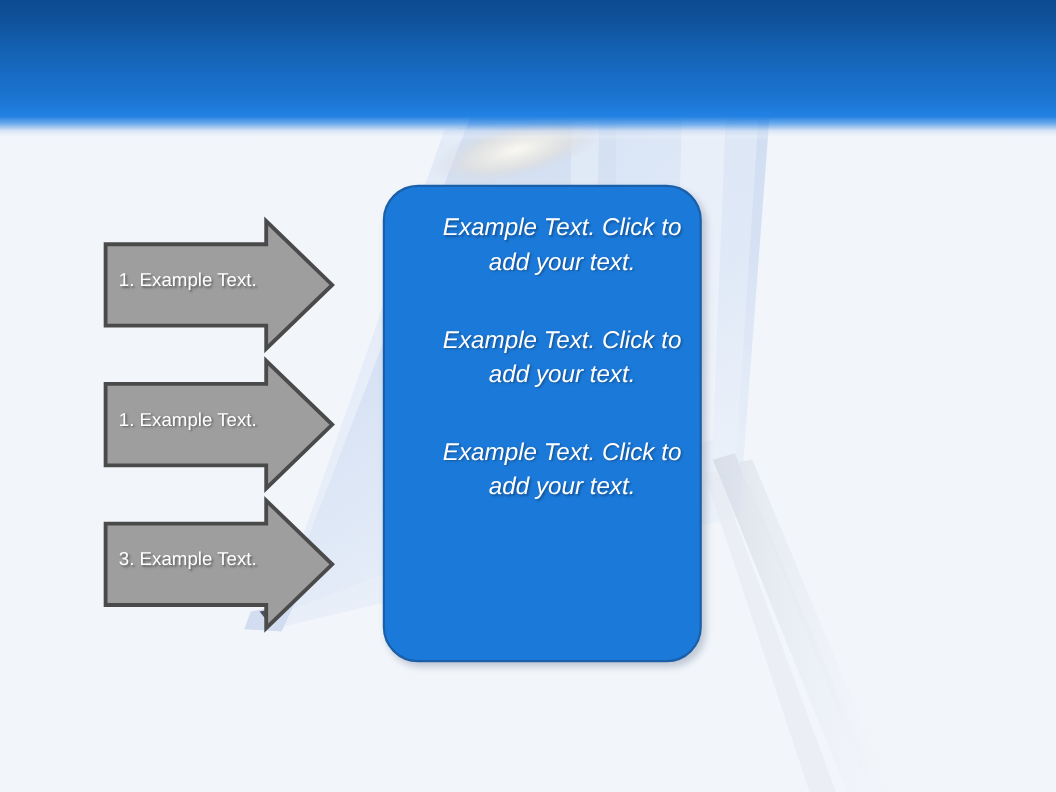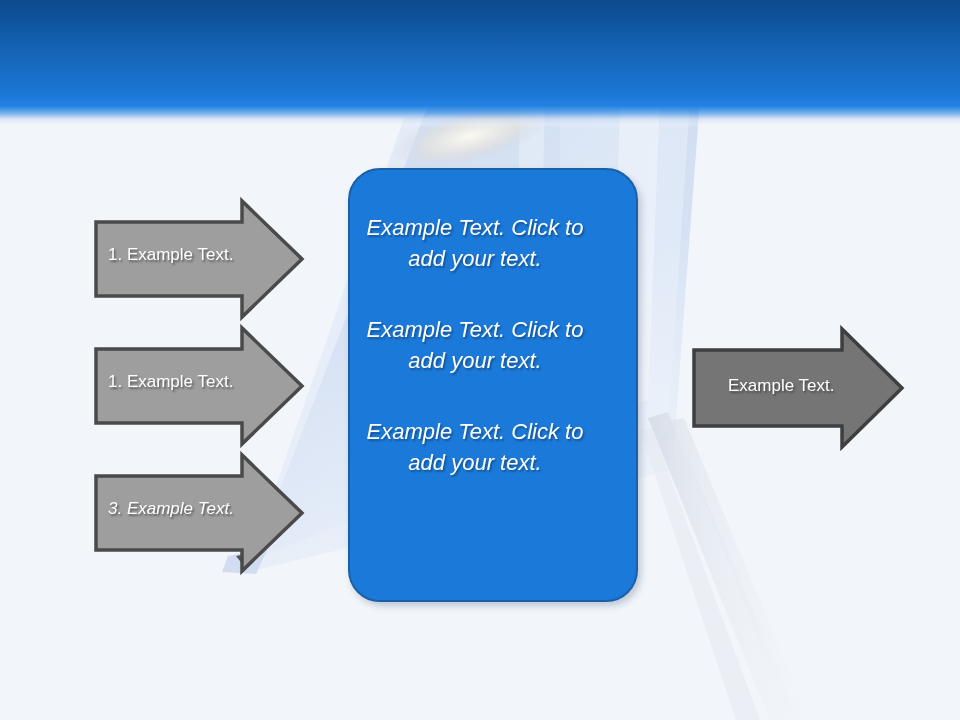--- a/index.html
+++ b/index.html
@@ -73,22 +73,22 @@
     height: 434px;
     background: #1b7ad9;
     border: 2px solid #1a5fa8;
     border-radius: 32px;
     box-shadow: 3px 4px 7px rgba(60,80,110,0.28);
     z-index: 4;
     box-sizing: border-box;
     display: flex;
     flex-direction: column;
     justify-content: flex-start;
-    align-items: flex-start;
-    padding-top: 42px;
+    align-items: flex-end;
+    padding-top: 21px;
   }
   .box-para {
     width: 250px;
     text-align: center;
     color: #ffffff;
     font-style: italic;
     font-weight: 400;
     font-size: 22px;
     line-height: 31px;
     text-shadow: 1.5px 1.5px 2px rgba(15,50,95,0.55);
@@ -107,21 +107,21 @@
     color: #ffffff;
     font-size: 17px;
     font-weight: 400;
     white-space: nowrap;
     text-shadow: 1.5px 1.5px 2px rgba(40,40,40,0.55);
     pointer-events: none;
   }
 
   .arrow-1 { left: 94px; top: 198px; }
   .arrow-2 { left: 94px; top: 325px; }
-  .arrow-3 { left: 94px; top: 452px; font-style: italic; }
+  .arrow-3 { left: 94px; top: 452px; }
   .arrow-1 .arrow-label,
   .arrow-2 .arrow-label,
   .arrow-3 .arrow-label { left: 14px; top: 47px; }
 
   .arrow-out { left: 692px; top: 326px; }
   .arrow-out .arrow-label { left: 36px; top: 50px; }
 </style>
 </head>
 <body>
 
@@ -201,20 +201,14 @@
     <span class="arrow-label">1. Example Text.</span>
   </div>
 
   <div class="arrow arrow-3">
     <svg width="212" height="122" viewBox="0 0 212 122">
       <path d="M 2 24 L 148 24 L 148 3 L 208 61 L 148 119 L 148 98 L 2 98 Z" fill="#9e9e9e" stroke="#4a4a4a" stroke-width="3.5" stroke-linejoin="miter"></path>
     </svg>
     <span class="arrow-label">3. Example Text.</span>
   </div>
 
-  <div class="arrow arrow-out">
-    <svg width="214" height="124" viewBox="0 0 214 124">
-      <path d="M 2 24 L 150 24 L 150 3 L 210 62 L 150 121 L 150 100 L 2 100 Z" fill="#757575" stroke="#3f3f3f" stroke-width="3.5" stroke-linejoin="miter"></path>
-    </svg>
-    <span class="arrow-label">Example Text.</span>
-  </div>
 
 </div>
 
 </body></html>

